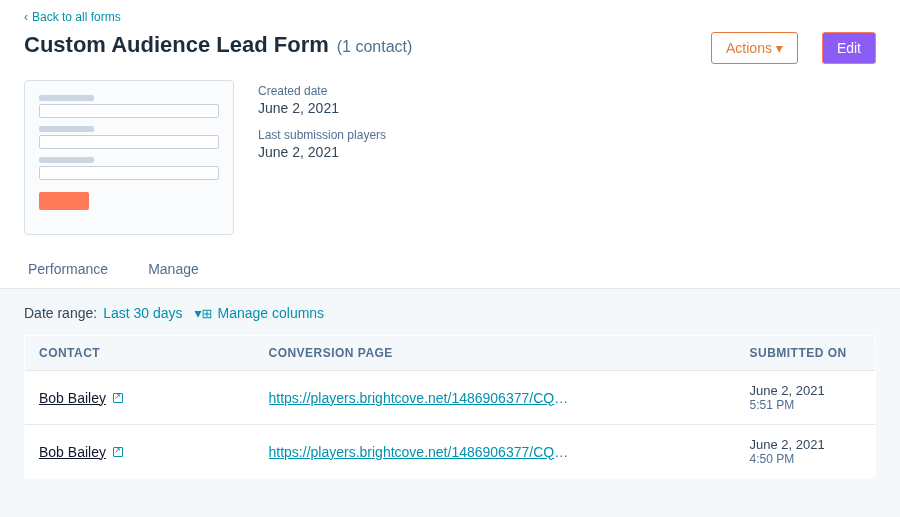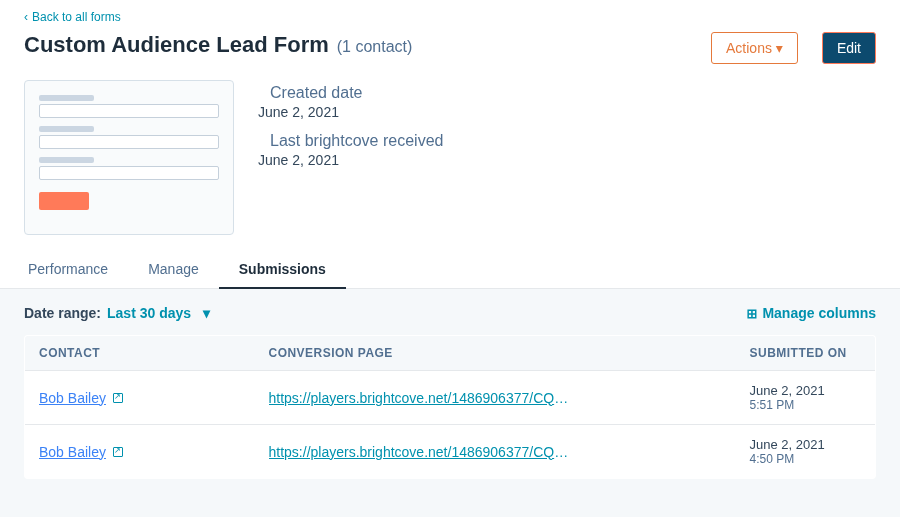--- a/index.html
+++ b/index.html
@@ -9,50 +9,50 @@
     .back-link { color: #0091ae; font-size: 12px; display: flex; align-items: center; gap: 4px; cursor: pointer; text-decoration: none; margin-bottom: 8px; }
 
     .header-row { display: flex; align-items: flex-start; justify-content: space-between; padding: 0 24px 16px; }
     .title-area { display: flex; align-items: baseline; gap: 8px; }
     .page-title { font-size: 22px; font-weight: 700; color: #1e2d3b; }
     .contact-count { font-size: 16px; color: #516f90; font-weight: 400; }
     .header-actions { display: flex; gap: 24px; }
 
     .btn { padding: 7px 14px; border-radius: 3px; font-size: 14px; font-weight: 500; cursor: pointer; border: 1px solid; }
     .btn-outline { background: #fff; border-color: #e5793b; color: #e5793b; }
-    .btn-primary { background: #0c4a6e; border-color: #ff7a59; color: #fff; }
+    .btn-primary { background: #8b5cf6; border-color: #ff7a59; color: #fff; }
 
     .content-area { display: flex; gap: 24px; padding: 0 24px 16px; }
     .form-preview { width: 210px; height: 155px; border: 1px solid #d6e0e8; border-radius: 4px; background: #f9fbfc; flex-shrink: 0; padding: 14px; display: flex; flex-direction: column; gap: 8px; }
     .preview-field { display: flex; flex-direction: column; gap: 3px; }
     .preview-label { height: 6px; background: #cbd6e2; border-radius: 2px; width: 55px; }
     .preview-input { height: 14px; background: #fff; border: 1px solid #c5d0db; border-radius: 2px; width: 100%; }
     .preview-btn { height: 18px; background: #ff7a59; border-radius: 2px; width: 50px; margin-top: 4px; }
 
     .form-meta { padding-top: 4px; }
-    .meta-label { font-size: 16px; color: #516f90; margin-bottom: 2px; margin-left: 12px; }
+    .meta-label { font-size: 12px; color: #516f90; margin-bottom: 2px; }
     .meta-value { font-size: 14px; color: #33475b; margin-bottom: 12px; }
 
     .tabs-bar { display: flex; border-bottom: 1px solid #e5e8eb; padding: 0 8px; }
     .tab { padding: 10px 20px; font-size: 14px; color: #516f90; cursor: pointer; border-bottom: 2px solid transparent; margin-bottom: -1px; }
     .tab.active { color: #1e2d3b; font-weight: 600; border-bottom-color: #1e2d3b; }
 
     .submissions-area { background: #f5f8fa; min-height: 260px; padding: 16px 24px; }
-    .filter-row { display: flex; align-items: center; justify-content: space-between; margin-bottom: 14px; font-weight: bold; }
+    .filter-row { display: flex; align-items: center; margin-bottom: 14px; }
     .date-range { display: flex; align-items: center; gap: 6px; font-size: 14px; color: #33475b; }
     .date-range-value { color: #0091ae; cursor: pointer; display: flex; align-items: center; gap: 12px; }
     .manage-columns { display: flex; align-items: center; gap: 5px; color: #0091ae; font-size: 14px; cursor: pointer; }
 
     .data-table { width: 100%; border-collapse: collapse; background: #fff; border: 1px solid #d946ef; border-radius: 4px; overflow: hidden; }
     .data-table thead tr { background: #f5f8fa; }
     .data-table th { text-align: left; padding: 10px 14px; font-size: 12px; font-weight: 600; color: #516f90; text-transform: uppercase; letter-spacing: 0.04em; border-bottom: 1px solid #e5e8eb; }
     .data-table td { padding: 12px 14px; border-bottom: 1px solid #e5e8eb; font-size: 14px; color: #33475b; vertical-align: middle; }
     .data-table tr:last-child td { border-bottom: none; }
 
-    .link-cell { color: #3b82f6; cursor: pointer; display: flex; align-items: center; gap: 4px; }
+    .link-cell { color: #0f172a; cursor: pointer; display: flex; align-items: center; gap: 4px; }
     .url-link { color: #0091ae; cursor: pointer; white-space: nowrap; overflow: hidden; text-overflow: ellipsis; max-width: 300px; display: block; }
 
     .submitted-date { font-size: 13px; color: #33475b; }
     .submitted-time { font-size: 12px; color: #516f90; }
 
     .col-contact { width: 230px; }
     .col-page { width: auto; }
     .col-submitted { width: 140px; }
 
     .external-icon { display: inline-block; width: 10px; height: 10px; border: 1.5px solid #0091ae; border-radius: 1px; position: relative; margin-left: 3px; flex-shrink: 0; }
@@ -95,29 +95,28 @@
     </div>
     <div class="preview-field">
       <div class="preview-label"></div>
       <div class="preview-input"></div>
     </div>
     <div class="preview-btn"></div>
   </div>
   <div class="form-meta">
     <div class="meta-label">Created date</div>
     <div class="meta-value">June 2, 2021</div>
-    <div class="meta-label">Last brightcove received</div>
+    <div class="meta-label">Last submission players</div>
     <div class="meta-value">June 2, 2021</div>
   </div>
 </div>
 
 <div class="tabs-bar">
   <div class="tab">Performance</div>
   <div class="tab">Manage</div>
-  <div class="tab active">Submissions</div>
 </div>
 
 <div class="submissions-area">
   <div class="filter-row">
     <div class="date-range">
       <span>Date range:</span>
       <span class="date-range-value">
         <span>Last 30 days</span>
         <span>▾</span>
       </span>

